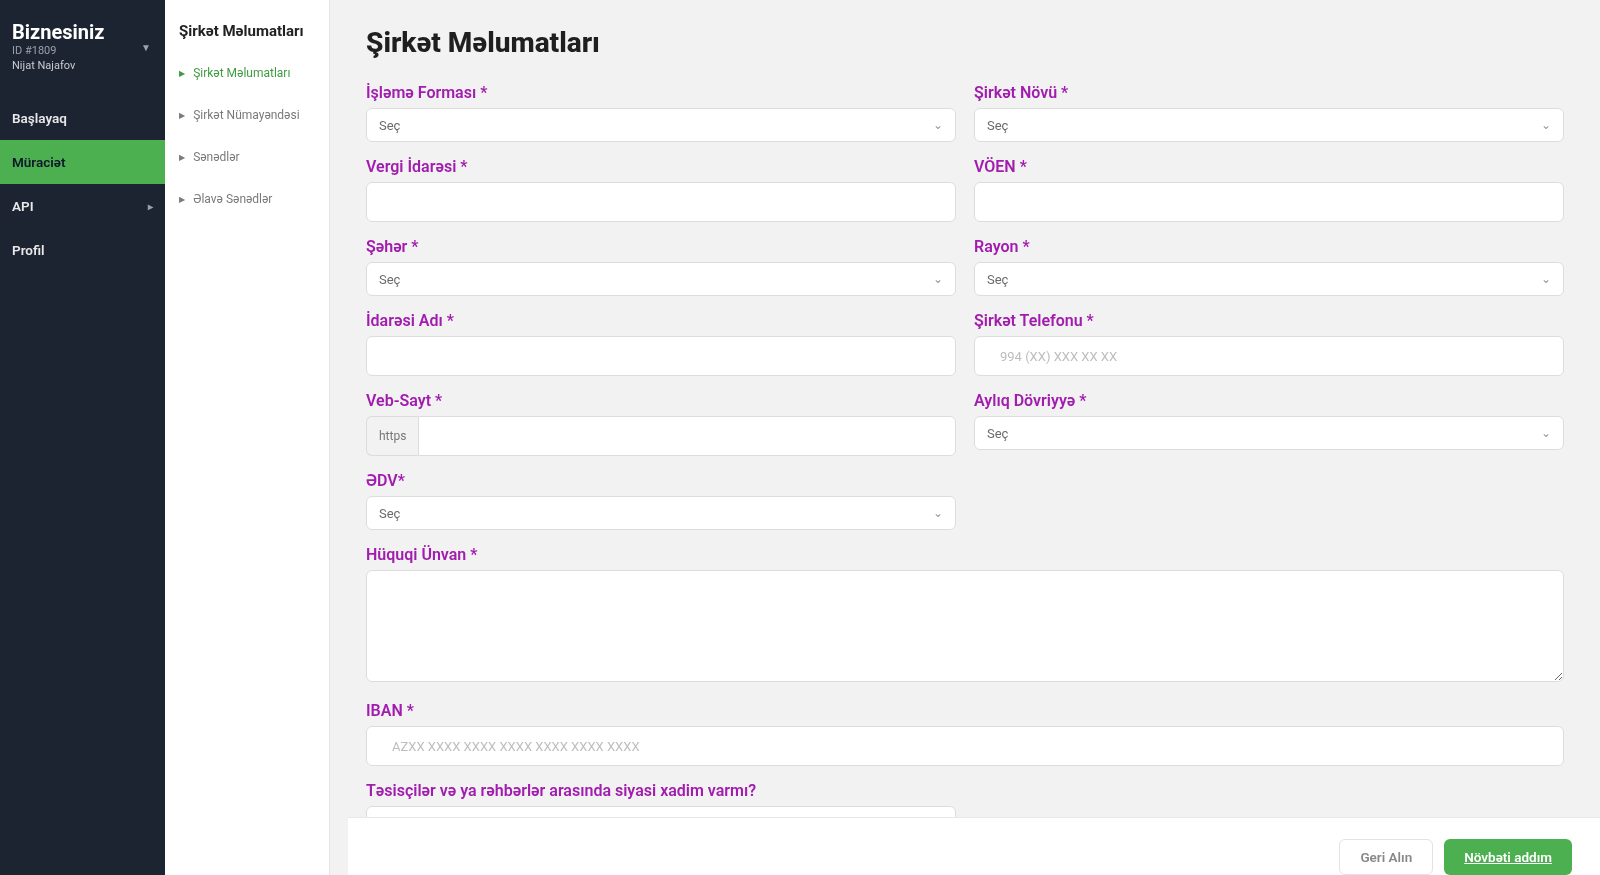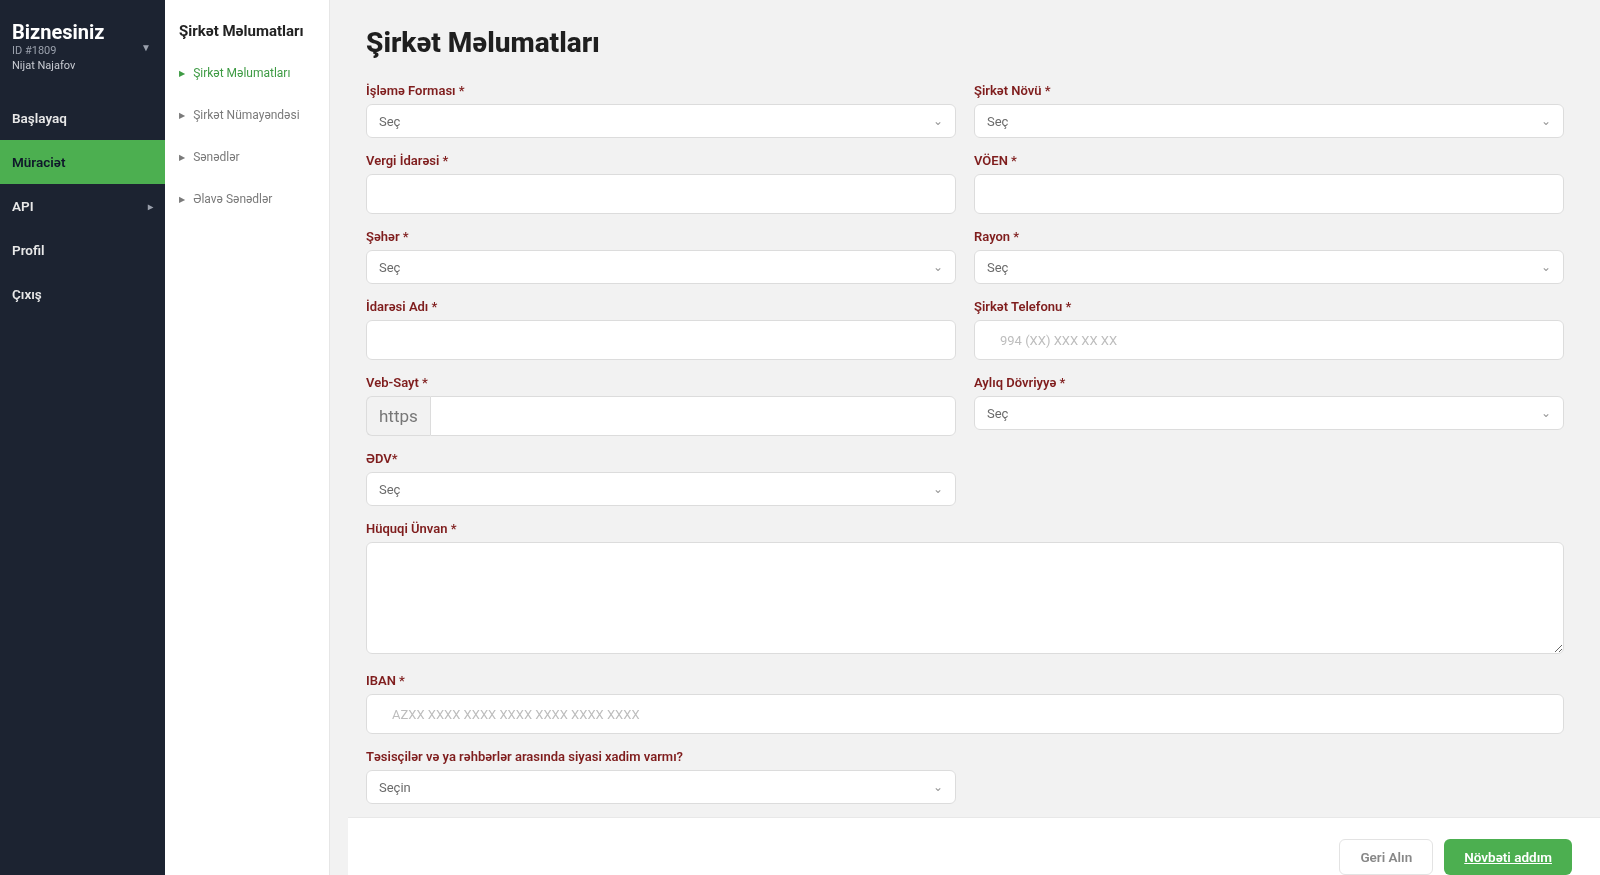--- a/index.html
+++ b/index.html
@@ -20,28 +20,28 @@
 .subnav-title { font-size:15px; font-weight:700; color:#222; margin-bottom:26px; }
 .subnav-item { display:flex; align-items:center; font-size:12px; color:#7a7a7a; margin-bottom:28px; cursor:pointer; }
 .subnav-item.active { color:#3e9b44; }
 .subnav-item .tri { font-size:8px; margin-right:8px; }
 
 .main { margin-left:330px; padding:26px 36px 80px 36px; height:100%; overflow:auto; }
 .page-title { font-size:28px; font-weight:800; color:#1f1f1f; margin-bottom:24px; }
 .form-row { display:flex; gap:18px; }
 .form-group { flex:1; margin-bottom:15px; }
 .form-group.half { flex:0 0 calc(50% - 9px); }
-.label { font-size:13px; font-weight:600; color:#7f1d1d; margin-bottom:6px; display:block; }
+.label { font-size:16px; font-weight:600; color:#a21caf; margin-bottom:6px; display:block; }
 .control { width:100%; height:34px; background:#fff; border:1px solid #dcdcdc; border-radius:6px; padding:0 12px; font-size:13px; color:#333; display:flex; align-items:center; justify-content:space-between; }
 .control.select { cursor:pointer; color:#6b6b6b; }
 .control.select .chev { font-size:12px; color:#999; }
 .input-plain { width:100%; height:40px; background:#fff; border:1px solid #dcdcdc; border-radius:6px; padding:0 25px; font-size:13px; }
 .input-plain::placeholder { color:#bdbdbd; }
 .input-group { display:flex; }
-.input-prefix { background:#f2f2f2; border:1px solid #dcdcdc; border-right:none; border-radius:6px 0 0 6px; padding:0 12px; display:flex; align-items:center; font-size:17px; color:#777; }
+.input-prefix { background:#f2f2f2; border:1px solid #dcdcdc; border-right:none; border-radius:6px 0 0 6px; padding:0 12px; display:flex; align-items:center; font-size:12px; color:#777; }
 .input-group .input-plain { border-radius:0 6px 6px 0; }
 .textarea { width:100%; height:112px; background:#fff; border:1px solid #dcdcdc; border-radius:6px; padding:10px 12px; font-size:13px; resize:vertical; }
 
 .footer { position:fixed; left:348px; right:0; bottom:0; height:58px; background:#fff; border-top:1px solid #e8e8e8; display:flex; align-items:flex-end; justify-content:flex-end; padding:0 28px; gap:11px; }
 .btn { height:36px; padding:0 20px; border-radius:6px; font-size:13.5px; font-weight:600; cursor:pointer; display:flex; align-items:center; border:none; }
 .btn-ghost { background:#fff; color:#888; border:1px solid #e3e3e3; }
 .btn-primary { background:#4caf50; color:#fff;text-decoration:underline; }
 </style>
 </head>
 <body>
@@ -60,23 +60,20 @@
     <div class="nav-item active">
         <span>Müraciət</span>
       </div>
     <div class="nav-item">
         <span>API</span>
         <span class="caret">▸</span>
       </div>
     <div class="nav-item">
         <span>Profil</span>
       </div>
-    <div class="nav-item">
-        <span>Çıxış</span>
-      </div>
   </div>
 </div>
 
 <div class="subnav">
   <div class="subnav-title">Şirkət Məlumatları</div>
   <div class="subnav-item active">
       <span class="tri">▶</span>
       <span>Şirkət Məlumatları</span>
     </div>
   <div class="subnav-item">

